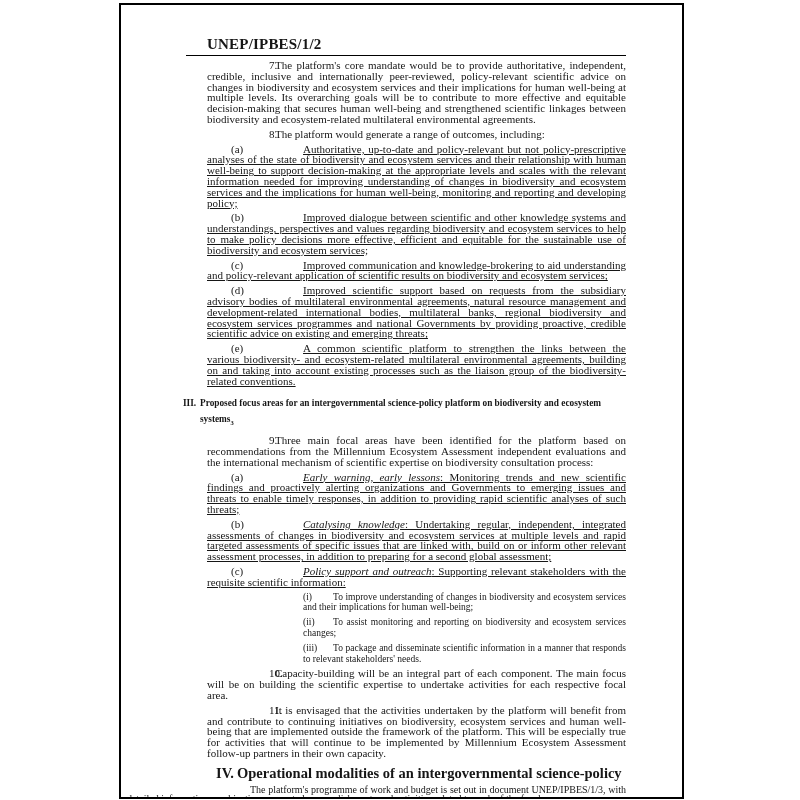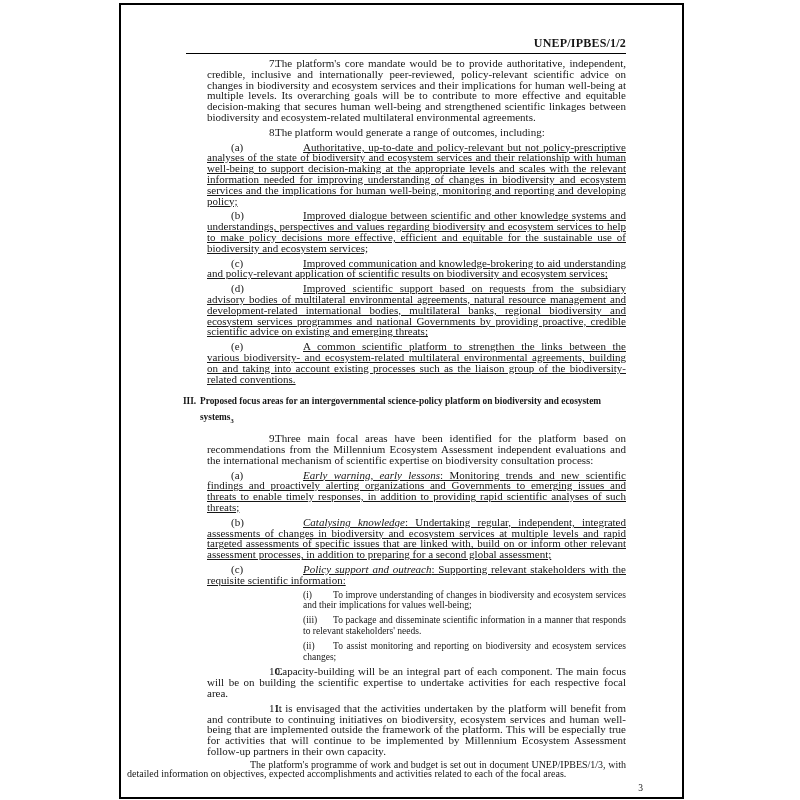--- a/index.html
+++ b/index.html
@@ -18,23 +18,23 @@
     margin-top: 3px;
     width: 565px;
     height: 796px;
     border: 2px solid #000;
     background: #fff;
     overflow: hidden;
     padding: 0 56px 0 86px;
   }
   .docsym {
     margin-top: 31px;
-    text-align: right;
+    text-align: left;
     font-weight: bold;
-    font-size: 12px;
+    font-size: 15px;
     letter-spacing: 0.2px;
   }
   .rule {
     height: 0;
     border-top: 1.8px solid #000;
     margin: 2px 0 0 -21px;
   }
   .h2 {
     display: flex;
     margin-top: 12px;
@@ -126,28 +126,32 @@
   </div>
 
   <p class="bp np"><span class="pnum">9.</span><span>Three main focal areas have been identified for the platform based on recommendations from the Millennium Ecosystem Assessment independent evaluations and the international mechanism of scientific expertise on biodiversity consultation process:</span></p>
 
   <p class="bp li"><span class="lmark">(a)</span><span class="lead">Early warning, early lessons</span><span>: Monitoring trends and new scientific findings and proactively alerting organizations and Governments to emerging issues and threats to enable timely responses, in addition to providing rapid scientific analyses of such threats;</span></p>
 
   <p class="bp li"><span class="lmark">(b)</span><span class="lead">Catalysing knowledge</span><span>: Undertaking regular, independent, integrated assessments of changes in biodiversity and ecosystem services at multiple levels and rapid targeted assessments of specific issues that are linked with, build on or inform other relevant assessment processes, in addition to preparing for a second global assessment;</span></p>
 
   <p class="bp li"><span class="lmark">(c)</span><span class="lead">Policy support and outreach</span><span>: Supporting relevant stakeholders with the requisite scientific information:</span></p>
 
-  <p class="si"><span class="smark">(i)</span><span>To improve understanding of changes in biodiversity and ecosystem services and their implications for values well-being;</span></p>
+  <p class="si"><span class="smark">(i)</span><span>To improve understanding of changes in biodiversity and ecosystem services and their implications for human well-being;</span></p>
+
+  <p class="si"><span class="smark">(ii)</span><span>To assist monitoring and reporting on biodiversity and ecosystem services changes;</span></p>
 
   <p class="si"><span class="smark">(iii)</span><span>To package and disseminate scientific information in a manner that responds to relevant stakeholders' needs.</span></p>
-
-  <p class="si"><span class="smark">(ii)</span><span>To assist monitoring and reporting on biodiversity and ecosystem services changes;</span></p>
 
   <p class="bp np"><span class="pnum">10.</span><span>Capacity-building will be an integral part of each component. The main focus will be on building the scientific expertise to undertake activities for each respective focal area.</span></p>
 
   <p class="bp np"><span class="pnum">11.</span><span>It is envisaged that the activities undertaken by the platform will benefit from and contribute to continuing initiatives on biodiversity, ecosystem services and human well-being that are implemented outside the framework of the platform. This will be especially true for activities that will continue to be implemented by Millennium Ecosystem Assessment follow-up partners in their own capacity.</span></p>
 
+  <div class="h4">
+    <span class="hnum">IV.</span>
+    <span class="hline">Operational modalities of an intergovernmental science-policy</span>
+  </div>
 
   <div class="fn">The platform's programme of work and budget is set out in document UNEP/IPBES/1/3, with detailed information on objectives, expected accomplishments and activities related to each of the focal areas.</div>
 
   <div class="pageno">3</div>
 
 </div>
 
 </body></html>

